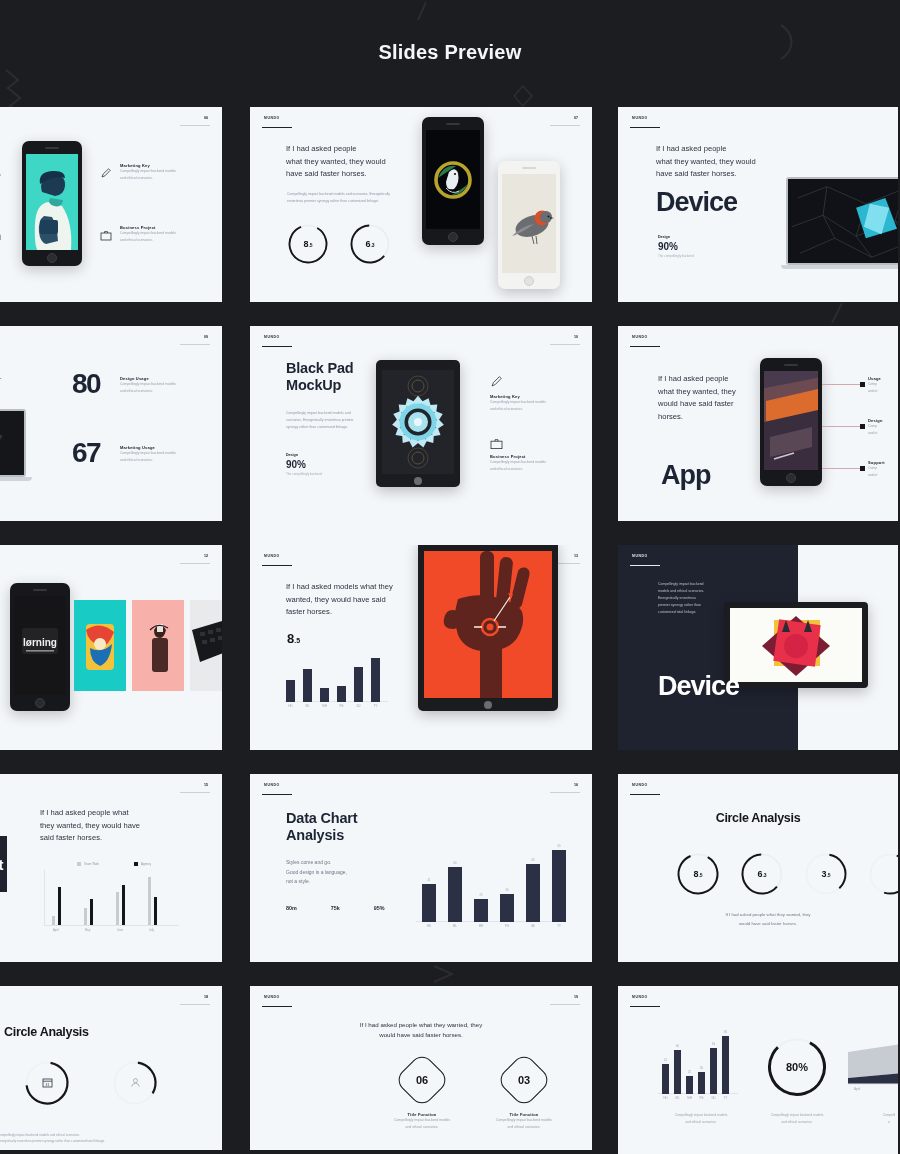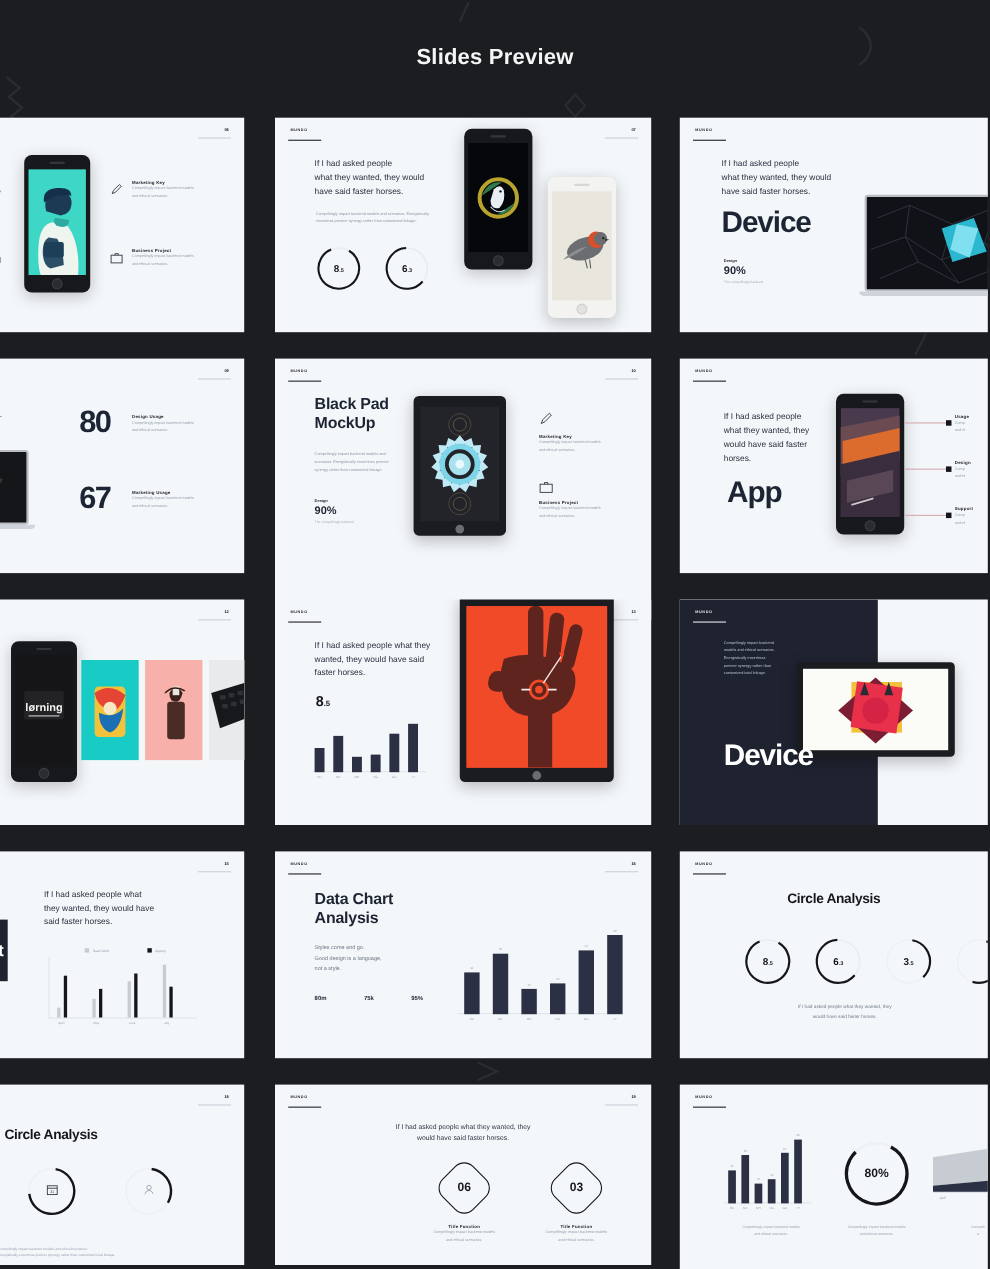--- a/index.html
+++ b/index.html
@@ -439,21 +439,21 @@
       <div class="slide c3" style="height:195px;">
         <div class="logo">MUNDO</div>
         <div class="logo-rule" style="top:20px;"></div>
 
         <div style="position:absolute;left:40px;top:47px;width:82px;">
           <div class="quote">If I had asked people</div>
           <div class="quote">what they wanted, they</div>
           <div class="quote">would have said faster</div>
           <div class="quote">horses.</div>
         </div>
-        <div class="bigtitle" style="position:absolute;left:43px;top:108px;text-align:right;">App</div>
+        <div class="bigtitle" style="position:absolute;left:43px;top:136px;text-align:right;">App</div>
 
         <div class="phone" style="left:142px;top:32px;width:62px;height:128px;">
           <div class="spk"></div>
           <div class="scr">
             <svg width="100%" height="100%" viewBox="0 0 62 99" preserveAspectRatio="xMidYMid slice">
               <rect width="62" height="99" fill="#4a3a4e"></rect>
               <path d="M0 18 L62 6 L62 46 L0 62 Z" fill="#6b4a52"></path>
               <path d="M6 30 L58 18 L58 40 L6 52 Z" fill="#e8702a" opacity=".9"></path>
               <path d="M0 52 L62 38 L62 99 L0 99 Z" fill="#3a2d3e"></path>
               <path d="M10 66 L52 56 L52 76 L10 86 Z" fill="#5a4756"></path>
@@ -544,21 +544,21 @@
         </div>
       </div>
 
       <div class="slide c2" style="height:205px;">
         <div class="logo">MUNDO</div>
         <div class="logo-rule" style="top:20px;"></div>
         <div class="pg">13</div>
         <div class="pg-rule"></div>
 
         <div style="position:absolute;left:36px;top:36px;width:110px;">
-          <div class="quote">If I had asked people what they</div>
+          <div class="quote">If I had asked models what they</div>
           <div class="quote">wanted, they would have said</div>
           <div class="quote">faster horses.</div>
         </div>
         <div style="position:absolute;left:37px;top:84px;">
           <span style="font-size:13px;font-weight:800;color:#15161c;">8</span><span style="font-size:7px;font-weight:700;color:#15161c;">.5</span>
         </div>
 
         <div style="position:absolute;left:34px;top:108px;width:104px;height:56px;">
           <div class="axis" style="left:0;bottom:7px;width:104px;"></div>
           <div class="bars" style="left:2px;bottom:7px;height:49px;gap:8px;">

